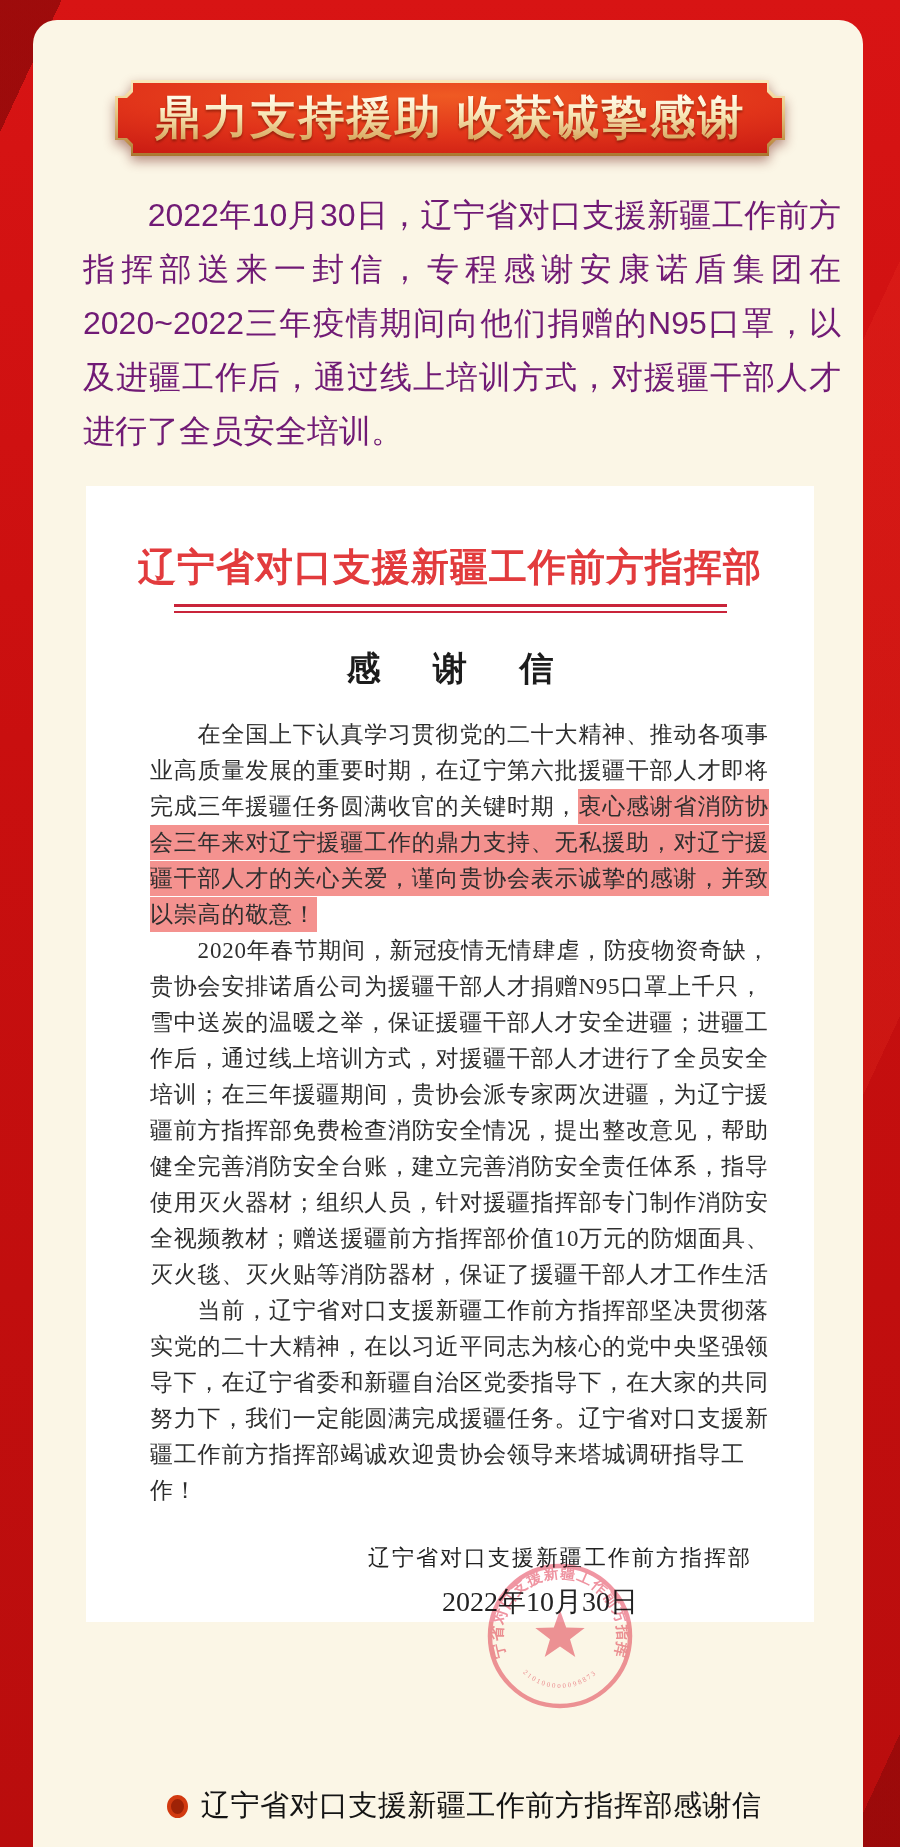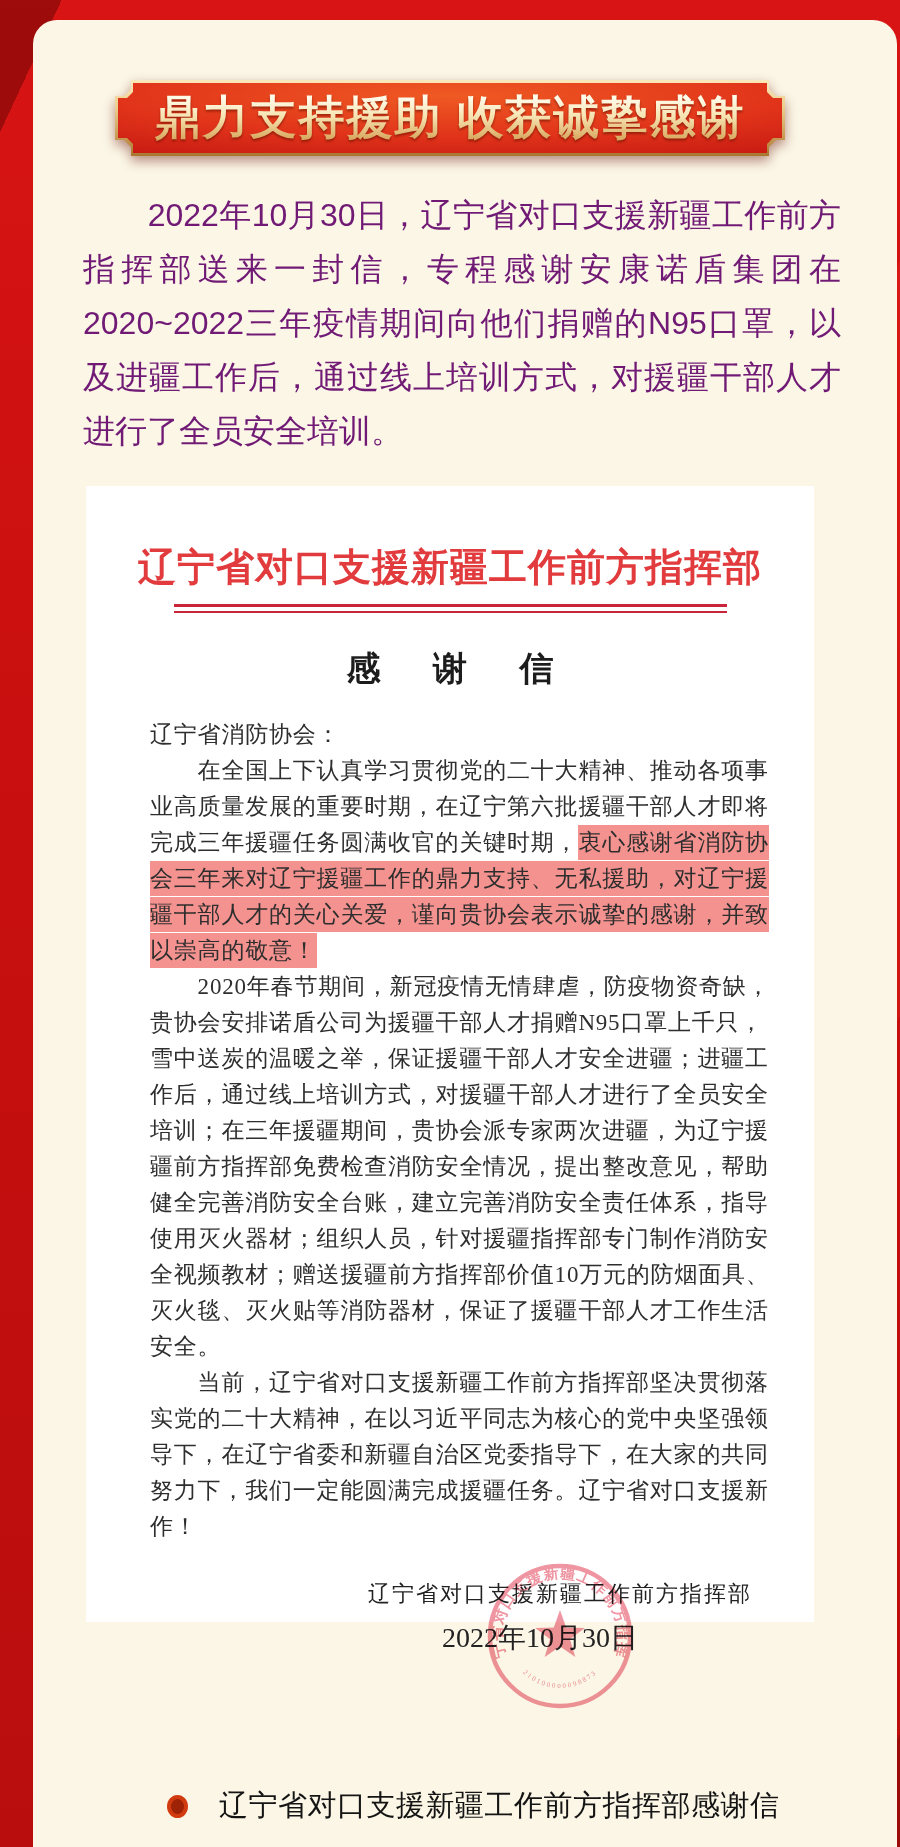--- a/index.html
+++ b/index.html
@@ -7,21 +7,21 @@
     position:relative;width:900px;height:1847px;margin:0 auto;overflow:hidden;
     font-family:"Liberation Sans","DejaVu Sans",sans-serif;
     background:
       linear-gradient(115deg, rgba(110,4,4,.55) 0 3.5%, rgba(0,0,0,0) 3.5% 100%),
       linear-gradient(295deg, rgba(120,6,6,.45) 0 3%, rgba(0,0,0,0) 3% 100%),
       linear-gradient(115deg, rgba(0,0,0,0) 0 58%, rgba(255,70,45,.14) 58% 78%, rgba(0,0,0,0) 78%),
       linear-gradient(180deg,#d81414 0%, #c90f0f 40%, #b90d0d 100%);
   }
   .card{
     position:absolute;left:33px;top:20px;width:830px;height:1827px;
-    background:#fbf6e6;border-radius:24px 24px 0 0;padding-left:34px;
+    background:#fbf6e6;border-radius:24px 24px 0 0;
   }
   
   .badge{
     position:absolute;left:82px;top:60px;width:670px;height:76px;
     filter:drop-shadow(0 5px 6px rgba(100,10,5,.45));
   }
   .badge-frame{
     position:absolute;inset:0;
     background:linear-gradient(180deg,#f9e8bc 0%,#eccf8f 35%,#c99a52 75%,#a9762f 100%);
     clip-path:polygon(0 16px,9px 16px,16px 9px,16px 0,calc(100% - 16px) 0,calc(100% - 16px) 9px,calc(100% - 9px) 16px,100% 16px,100% calc(100% - 16px),calc(100% - 9px) calc(100% - 16px),calc(100% - 16px) calc(100% - 9px),calc(100% - 16px) 100%,16px 100%,16px calc(100% - 9px),9px calc(100% - 16px),0 calc(100% - 16px));
@@ -75,21 +75,21 @@
     font-size:28px;line-height:34px;color:#222;
   }
   .stamp{
     position:absolute;left:399px;top:1075px;width:150px;height:150px;
     opacity:.85;mix-blend-mode:multiply;pointer-events:none;
   }
   .stamp-arc{font-size:15px;font-weight:bold;fill:#ec8190;letter-spacing:1px;
     font-family:"Liberation Serif","DejaVu Serif",serif;}
   .stamp-serial{font-size:7px;fill:#ec8190;letter-spacing:2px;}
   
-  .caption{position:absolute;left:134px;top:1766px;display:flex;align-items:center;gap:31px;}
+  .caption{position:absolute;left:134px;top:1766px;display:flex;align-items:center;gap:13px;}
   .bullet{
     flex:0 0 auto;width:13px;height:15px;border:4px solid #d23a10;border-radius:50%;
     background:#9e2206;box-sizing:content-box;
   }
   .caption-text{font-size:29px;color:#141414;letter-spacing:0.5px;white-space:nowrap;}
 </style>
 </head>
 <body>
 
 <div class="page">
@@ -102,42 +102,41 @@
       </div>
     </div>
 
     <p class="intro">　　2022年10月30日，辽宁省对口支援新疆工作前方指挥部送来一封信，专程感谢安康诺盾集团在2020~2022三年疫情期间向他们捐赠的N95口罩，以及进疆工作后，通过线上培训方式，对援疆干部人才进行了全员安全培训。</p>
 
     <div class="letter">
       <h1 class="letter-title">辽宁省对口支援新疆工作前方指挥部</h1>
       <div class="rule"></div>
       <h2 class="letter-heading">感 谢 信</h2>
       <div class="letter-body">
-          <div class="bline"><span>辽宁省消防协会：</span></div>
           <div class="bline"><span>　　在全国上下认真学习贯彻党的二十大精神、推动各项事</span></div>
           <div class="bline"><span>业高质量发展的重要时期，在辽宁第六批援疆干部人才即将</span></div>
           <div class="bline"><span>完成三年援疆任务圆满收官的关键时期，</span><span class="hl">衷心感谢省消防协</span></div>
           <div class="bline"><span class="hl">会三年来对辽宁援疆工作的鼎力支持、无私援助，对辽宁援</span></div>
           <div class="bline"><span class="hl">疆干部人才的关心关爱，谨向贵协会表示诚挚的感谢，并致</span></div>
           <div class="bline"><span class="hl">以崇高的敬意！</span></div>
           <div class="bline"><span>　　2020年春节期间，新冠疫情无情肆虐，防疫物资奇缺，</span></div>
           <div class="bline"><span>贵协会安排诺盾公司为援疆干部人才捐赠N95口罩上千只，</span></div>
           <div class="bline"><span>雪中送炭的温暖之举，保证援疆干部人才安全进疆；进疆工</span></div>
           <div class="bline"><span>作后，通过线上培训方式，对援疆干部人才进行了全员安全</span></div>
           <div class="bline"><span>培训；在三年援疆期间，贵协会派专家两次进疆，为辽宁援</span></div>
           <div class="bline"><span>疆前方指挥部免费检查消防安全情况，提出整改意见，帮助</span></div>
           <div class="bline"><span>健全完善消防安全台账，建立完善消防安全责任体系，指导</span></div>
           <div class="bline"><span>使用灭火器材；组织人员，针对援疆指挥部专门制作消防安</span></div>
           <div class="bline"><span>全视频教材；赠送援疆前方指挥部价值10万元的防烟面具、</span></div>
           <div class="bline"><span>灭火毯、灭火贴等消防器材，保证了援疆干部人才工作生活</span></div>
-          <div class="bline"><span>安全。</span></div>
           <div class="bline"><span>　　当前，辽宁省对口支援新疆工作前方指挥部坚决贯彻落</span></div>
           <div class="bline"><span>实党的二十大精神，在以习近平同志为核心的党中央坚强领</span></div>
           <div class="bline"><span>导下，在辽宁省委和新疆自治区党委指导下，在大家的共同</span></div>
           <div class="bline"><span>努力下，我们一定能圆满完成援疆任务。辽宁省对口支援新</span></div>
+          <div class="bline"><span>疆工作前方指挥部竭诚欢迎贵协会领导来塔城调研指导工</span></div>
           <div class="bline"><span>作！</span></div>
         </div>
       <div class="sign">辽宁省对口支援新疆工作前方指挥部</div>
       <div class="ldate">2022年10月30日</div>
 
       <div class="stamp">
         <svg viewBox="0 0 150 150" width="150" height="150">
           <defs>
             <path id="arcTop" d="M 20.5,94.8 A 58,58 0 1 1 129.5,94.8"></path>
             <path id="arcBottom" d="M 36,110 A 53,53 0 0 0 114,110"></path>

